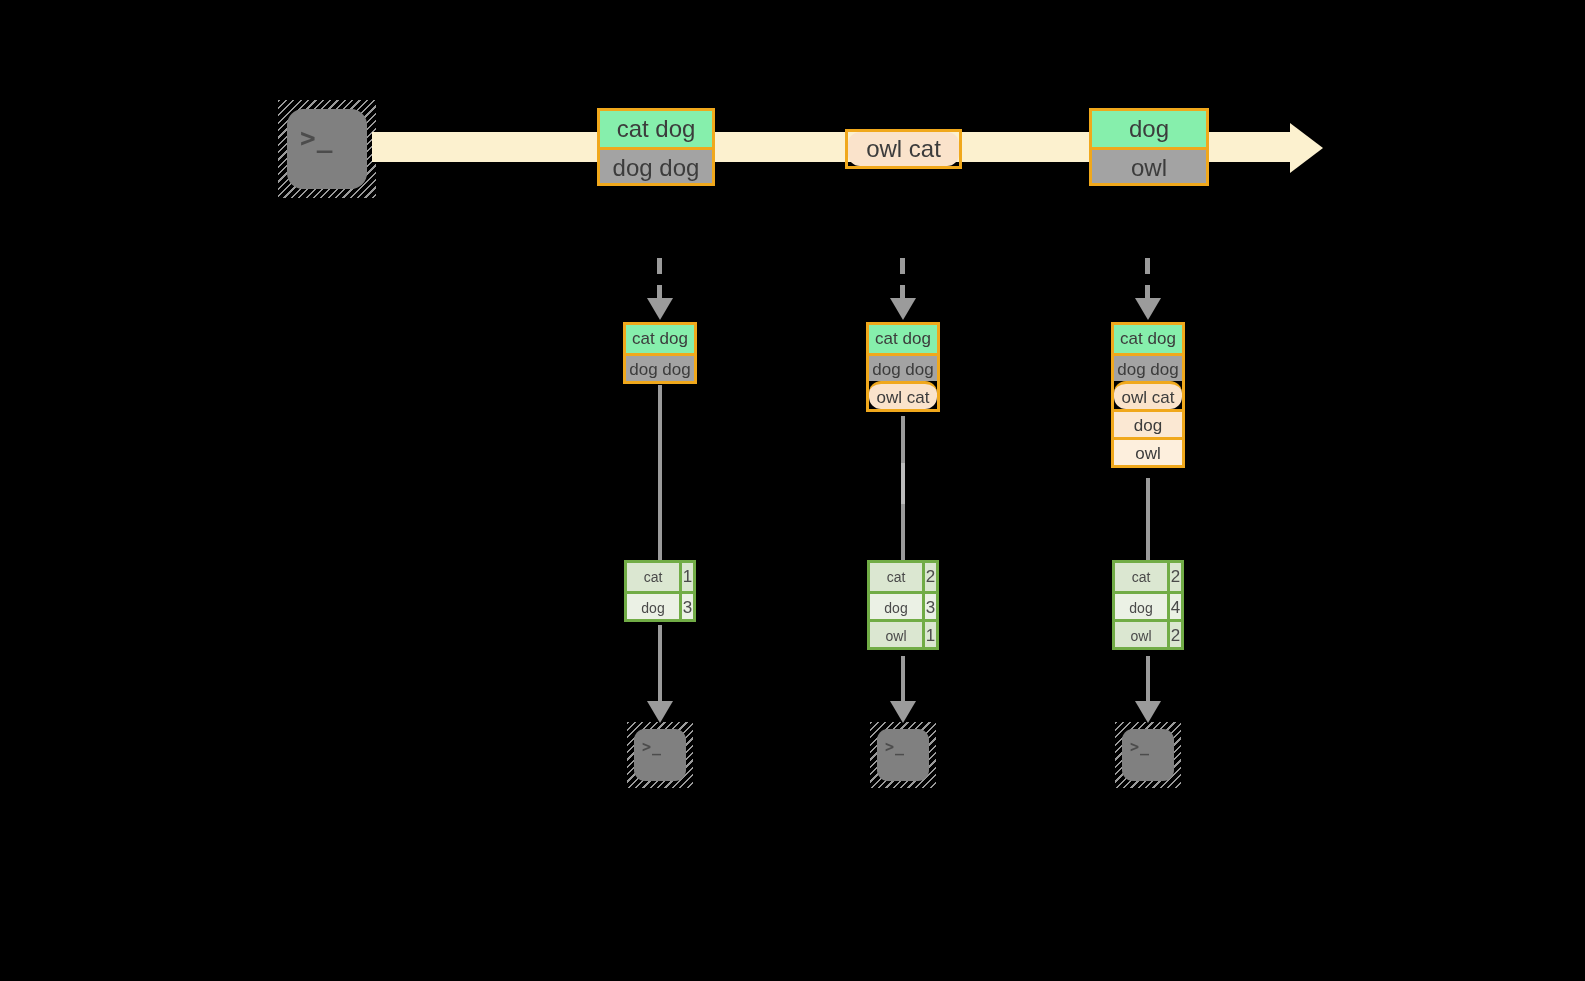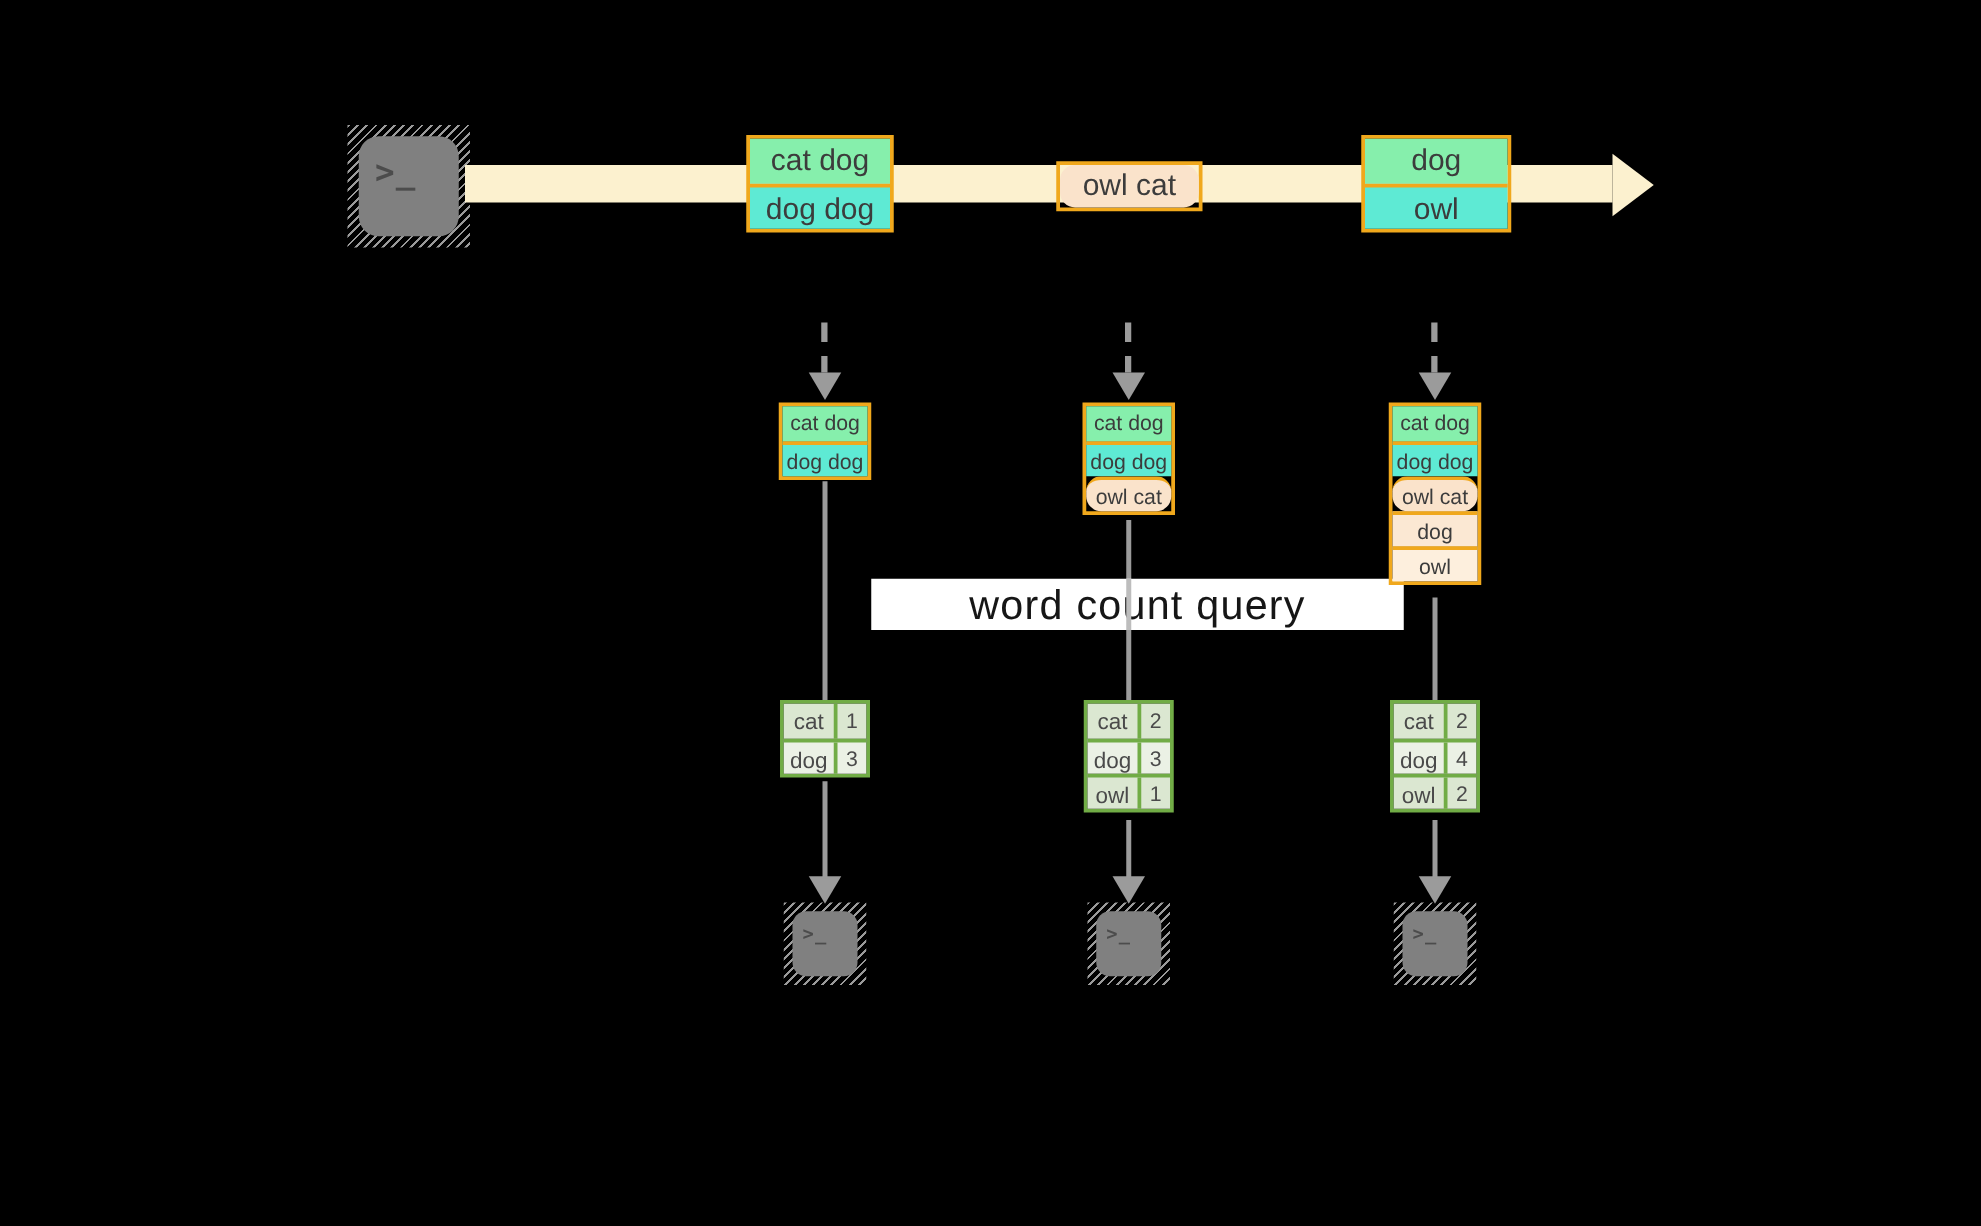--- a/index.html
+++ b/index.html
@@ -31,33 +31,33 @@
   .vline{width:4px;background:var(--gline);}
 
   
   .sbox{border:3px solid var(--orange);z-index:4;}
   .sbox .r{height:36px;line-height:36px;text-align:center;font-size:24px;color:var(--ink);}
   .sbox .r + .r{border-top:3px solid var(--orange);}
   .sbox.single .r{height:34px;line-height:34px;}
   .stack{border:3px solid var(--orange);width:74px;z-index:4;}
   .stack .r{height:28px;line-height:28px;text-align:center;font-size:17px;color:var(--ink);}
   .stack .r + .r{border-top:3px solid var(--orange);}
-  .ta{background:#86efac;} .tb{background:#5eead4;} .tc{background:#FAE3CB;border-radius:12px;}
+  .ta{background:#86efac;} .tb{background:#a3a3a3;} .tc{background:#FAE3CB;border-radius:12px;}
   .td{background:#FBE8D3;} .te{background:#FDEFDD;}
 
   
   .qbox{background:#ffffff;display:flex;align-items:center;justify-content:center;
         font-size:33px;font-weight:300;color:#161616;letter-spacing:1px;z-index:2;}
   .qline{width:4px;background:#BDBDBD;z-index:3;}
 
   
   .gtable{border:3px solid var(--green);width:72px;z-index:4;}
   .gtable .row{display:flex;height:28px;}
   .gtable .row + .row{border-top:3px solid var(--green);}
-  .gtable .w{width:43px;border-right:3px solid var(--green);text-align:center;line-height:28px;font-size:18px;color:#4A4A4A;}
+  .gtable .w{width:55px;border-right:3px solid var(--green);text-align:center;line-height:28px;font-size:14px;color:#4A4A4A;}
   .gtable .c{flex:1;text-align:center;line-height:28px;font-size:17px;color:#4A4A4A;}
   .ga{background:#DBE7D1;} .gb{background:#EBF1E5;}
   .z1{z-index:1;}
 </style>
 </head>
 <body>
 
 <div class="canvas">
 
   <div class="abs hatch" style="left:278px;top:100px;width:98px;height:98px;">
@@ -104,21 +104,20 @@
     <div class="r tb">dog dog</div>
     <div class="r tc">owl cat</div>
     <div class="r td">dog</div>
     <div class="r te">owl</div>
   </div>
 
   <div class="abs vline z1" style="left:658px;top:385px;height:177px;"></div>
   <div class="abs vline z1" style="left:901px;top:416px;height:146px;"></div>
   <div class="abs vline z1" style="left:1146px;top:478px;height:84px;"></div>
 
-  <div class="abs qbox" style="left:697px;top:463px;width:426px;height:41px;">word count query</div>
   <div class="abs qline" style="left:901px;top:463px;height:41px;"></div>
 
   <div class="abs gtable" style="left:624px;top:560px;">
     <div class="row ga">
       <div class="w">cat</div>
       <div class="c">1</div>
     </div>
     <div class="row gb">
       <div class="w">dog</div>
       <div class="c">3</div>

